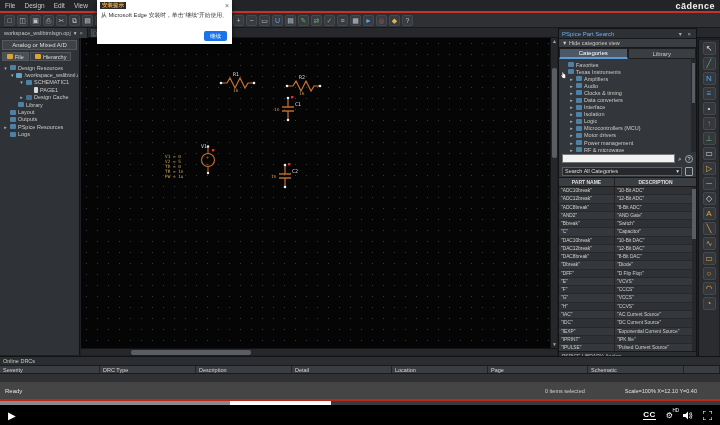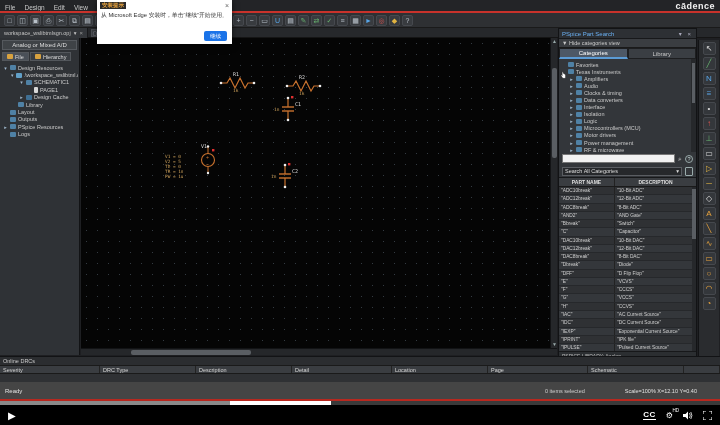--- a/index.html
+++ b/index.html
@@ -1,19 +1,19 @@
 <!DOCTYPE html>
 <html><head>
 <meta charset="utf-8">
 <style>
   *{margin:0;padding:0;box-sizing:border-box;font-family:"Liberation Sans",sans-serif;}
   html,body{background:#000;}
   #stage{position:relative;width:720px;height:425px;background:#1e1f22;overflow:hidden;}
   
-  .menubar{position:absolute;left:0;top:0;width:720px;height:11px;background:#232427;display:flex;align-items:flex-end;gap:9px;padding:0 5px;}
+  .menubar{position:absolute;left:0;top:0;width:720px;height:11px;background:#232427;display:flex;align-items:center;gap:9px;padding:0 5px;}
   .menubar .mi{font-size:6.5px;color:#c8c8c8;}
   .brand{margin-left:auto;font-size:9px;color:#f2f2f2;letter-spacing:.5px;font-weight:bold;}
   .redline{position:absolute;left:0;top:11px;width:720px;height:2px;background:#c8322b;}
   .toolbar{position:absolute;left:0;top:13px;width:720px;height:15px;background:#2e3033;display:flex;align-items:center;gap:2px;padding:0 4px;border-bottom:1px solid #1a1a1a;}
   .tbico{width:11px;height:11px;background:#383b3f;border:1px solid #46494e;border-radius:2px;color:#b9c1c9;font-size:7px;line-height:9px;text-align:center;flex:0 0 auto;}
   .tbsep{width:1px;height:10px;background:#4a4d52;margin:0 2px;flex:0 0 auto;}
   .tbcombo{width:96px;height:10px;background:#25272a;border:1px solid #5a5d62;border-radius:1px;color:#ccc;font-size:5.5px;display:flex;align-items:center;justify-content:flex-end;padding:0 2px;flex:0 0 auto;}
   .tabbar{position:absolute;left:0;top:28px;width:720px;height:10px;background:#26282b;display:flex;align-items:center;border-bottom:1px solid #151515;}
   .doctab{height:10px;background:#33363a;color:#c3c3c3;font-size:5.5px;display:flex;align-items:center;gap:3px;padding:0 4px;border-right:1px solid #17181a;}
   .doctab .x{color:#999;font-size:6px;}

